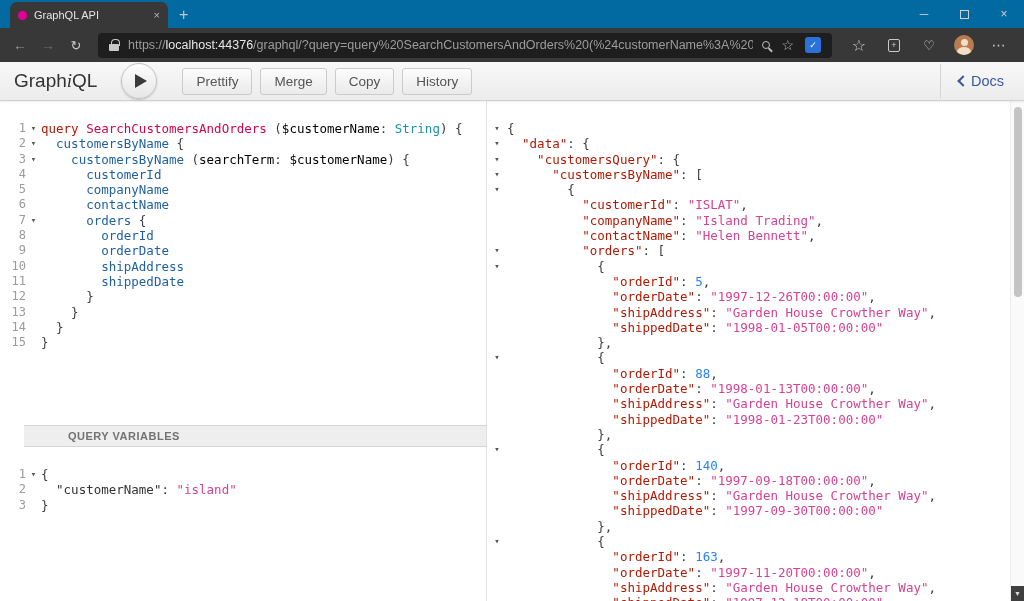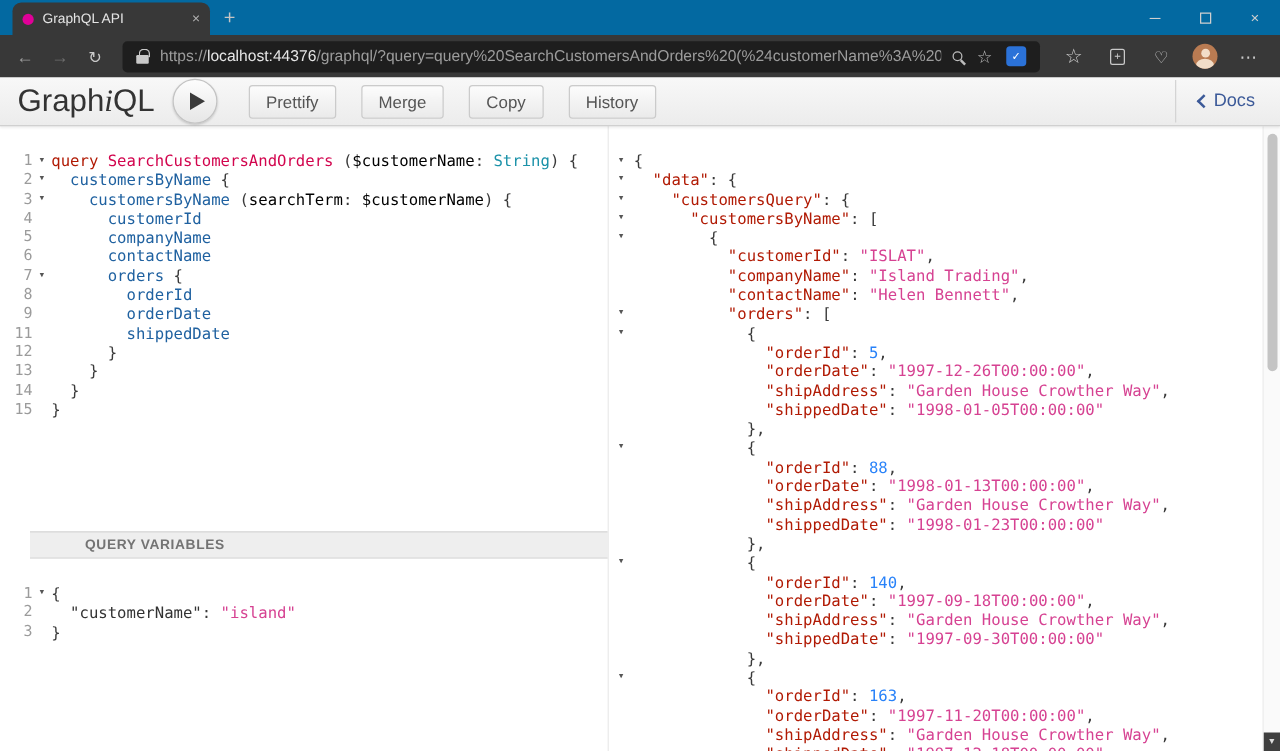--- a/index.html
+++ b/index.html
@@ -35,25 +35,25 @@
   .icon-btn { width:26px; height:26px; display:flex; align-items:center; justify-content:center; color:#c9c9c9; }
   .collections { width:12px; height:13px; border:1.5px solid #c9c9c9; border-radius:2px; display:flex; align-items:center; justify-content:center; color:#c9c9c9; font-size:9px; }
   .heart { font-size:13px; color:#c9c9c9; }
   .avatar { width:20px; height:20px; border-radius:50%; background:#b97b52; position:relative; overflow:hidden; }
   .avatar::before { content:""; position:absolute; top:3.5px; left:6.5px; width:7px; height:7px; border-radius:50%; background:#f2ddc8; }
   .avatar::after { content:""; position:absolute; top:12px; left:3px; width:14px; height:10px; border-radius:50%; background:#f2ddc8; }
   .more { color:#c9c9c9; font-size:14px; letter-spacing:1px; }
 
   
   .gql-toolbar { height:39px; background:linear-gradient(#f8f8f8,#ececec); border-bottom:1px solid #d0d0d0; display:flex; align-items:center; padding:0 14px; position:relative; z-index:2; box-shadow:0 1px 2px rgba(0,0,0,.07); }
-  .logo { font-size:25px; color:#333; margin-right:14px; white-space:nowrap; }
+  .logo { font-size:19px; color:#333; margin-right:24px; white-space:nowrap; }
   .logo em { font-family:"Liberation Serif", serif; font-style:italic; }
   .execute { width:36px; height:36px; border-radius:50%; background:linear-gradient(#fdfdfd,#e6e6e6); border:1px solid #c3c3c3; box-shadow:0 1px 2px rgba(0,0,0,.18); display:flex; align-items:center; justify-content:center; margin-right:25px; flex:none; }
   .play { width:0; height:0; border-left:12px solid #3a3a3a; border-top:7px solid transparent; border-bottom:7px solid transparent; margin-left:4px; }
-  .tb-btn { background:linear-gradient(#fcfcfc,#eaeaea); border:1px solid #cbcbcb; border-radius:3px; color:#555; font-size:13.5px; padding:5px 13px; margin-right:20px; font-family:"Liberation Sans", sans-serif; }
+  .tb-btn { background:linear-gradient(#fcfcfc,#eaeaea); border:1px solid #cbcbcb; border-radius:3px; color:#555; font-size:13.5px; padding:5px 13px; margin-right:8px; font-family:"Liberation Sans", sans-serif; }
   .docs { margin-left:auto; display:flex; align-items:center; gap:4px; color:#3B5998; font-size:14.5px; border-left:1px solid #d4d4d4; padding:9px 6px 9px 18px; }
   .chev { width:8px; height:8px; border-left:2px solid #3B5998; border-bottom:2px solid #3B5998; transform:rotate(45deg); }
 
   
   .workspace { display:flex; height:500px; background:#fff; position:relative; }
   .left-pane { width:487px; border-right:1px solid #e0e0e0; display:flex; flex-direction:column; flex:none; }
   #query-editor { height:324px; padding-top:20px; overflow:hidden; background:#fff; }
   .var-title { background:#eee; border-top:1px solid #d6d6d6; border-bottom:1px solid #d6d6d6; color:#737373; font-size:11px; font-weight:bold; letter-spacing:.5px; padding:4px 0 4px 44px;margin-left:24px; }
   #variables-editor { flex:1; padding-top:20px; overflow:hidden; background:#fff; }
   .right-pane { flex:1; position:relative; overflow:hidden; padding-top:20px; background:#fff; }
@@ -189,20 +189,25 @@
             <span class="cm-ln">8</span>
             <span class="cm-fold"></span>
             <span class="cm-code"><span class="tk-pln">        </span><span class="tk-prop">orderId</span></span>
           </div>
           <div class="cm-row">
             <span class="cm-ln">9</span>
             <span class="cm-fold"></span>
             <span class="cm-code"><span class="tk-pln">        </span><span class="tk-prop">orderDate</span></span>
           </div>
           <div class="cm-row">
+            <span class="cm-ln">10</span>
+            <span class="cm-fold"></span>
+            <span class="cm-code"><span class="tk-pln">        </span><span class="tk-prop">shipAddress</span></span>
+          </div>
+          <div class="cm-row">
             <span class="cm-ln">11</span>
             <span class="cm-fold"></span>
             <span class="cm-code"><span class="tk-pln">        </span><span class="tk-prop">shippedDate</span></span>
           </div>
           <div class="cm-row">
             <span class="cm-ln">12</span>
             <span class="cm-fold"></span>
             <span class="cm-code"><span class="tk-pln">      </span><span class="tk-pun">}</span></span>
           </div>
           <div class="cm-row">

